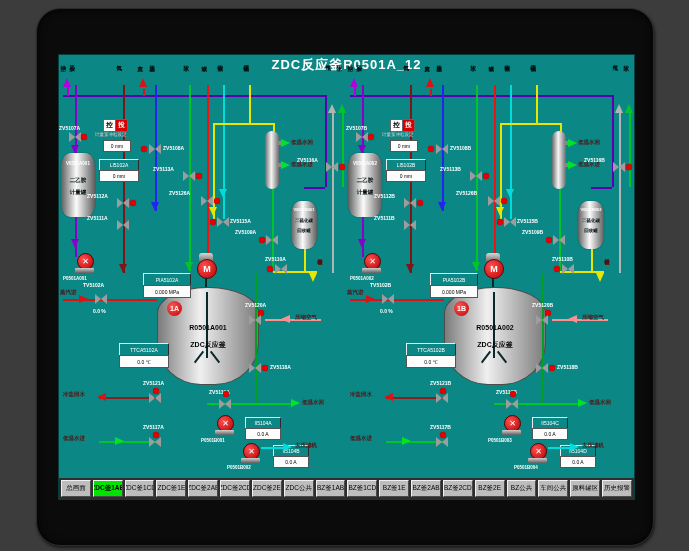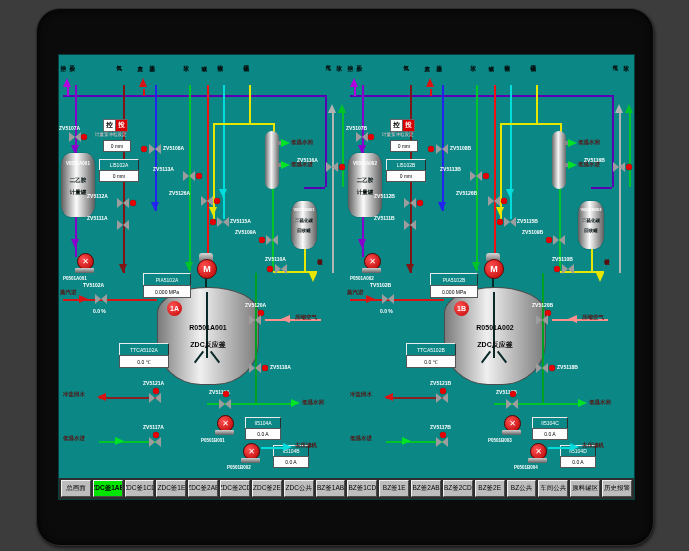--- a/index.html
+++ b/index.html
@@ -45,20 +45,21 @@
   .note{position:absolute;font-size:4.5px;color:#ffc8c8;white-space:nowrap}
   #tabbar{position:absolute;left:0;right:0;bottom:0;height:19px;background:#2e2e2e;display:flex;align-items:stretch;padding:1px}
   .tab{flex:1 1 0;margin:1px;background:#bdbdbd;border:1px solid;border-color:#f0f0f0 #4a4a4a #4a4a4a #f0f0f0;color:#000;font-size:6.5px;display:flex;align-items:center;justify-content:center;white-space:nowrap;overflow:hidden;cursor:pointer}
   .tab.active{background:#00e400;font-weight:bold}
 </style>
 </head>
 <body>
 
 <div id="bezel">
   <div id="screen">
+    <div class="title">ZDC反应釜R0501A_12</div>
     <div id="panels">
 <div class="panel">
 
   <div class="vlab" style="left:1px">抽空</div>
   <div class="vlab" style="left:10px">二乙胺</div>
   <div class="vlab" style="left:57px">氮气</div>
   <div class="vlab" style="left:78px">真空</div>
   <div class="vlab" style="left:90px">脱盐水</div>
   <div class="vlab" style="left:124px">软水</div>
   <div class="vlab" style="left:142px">液碱</div>

